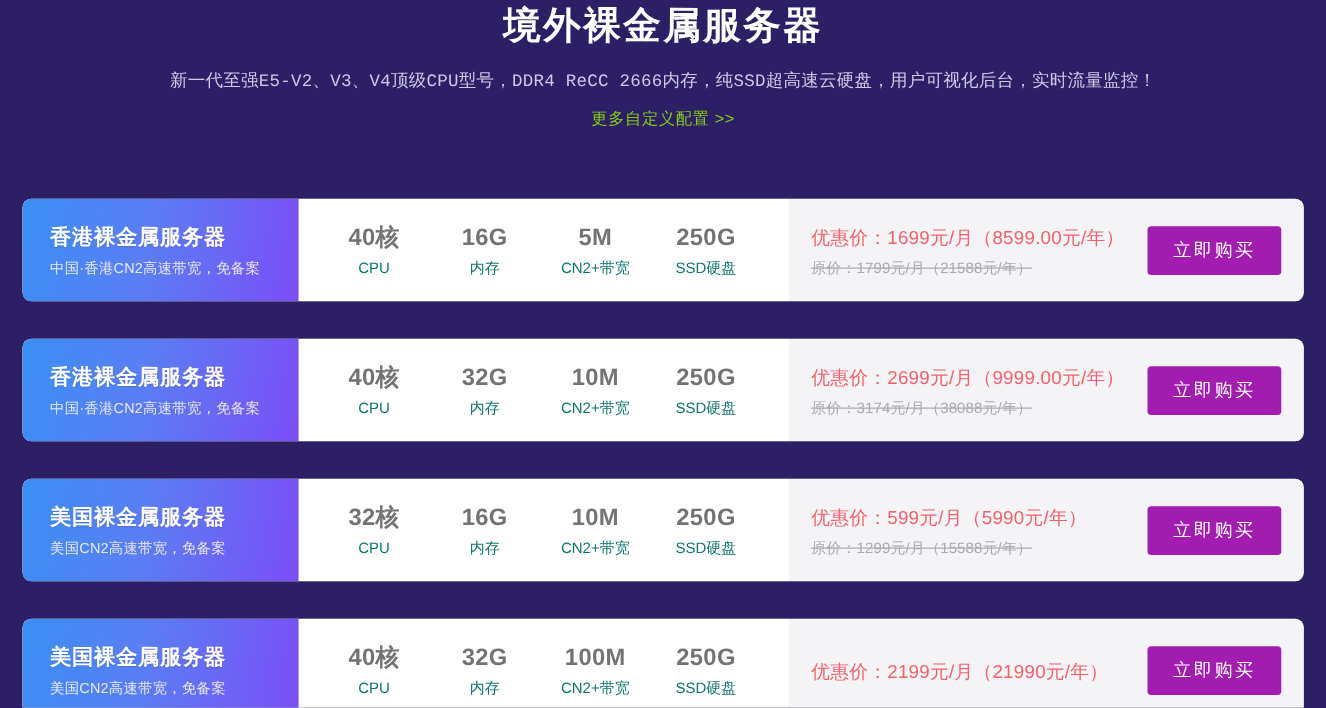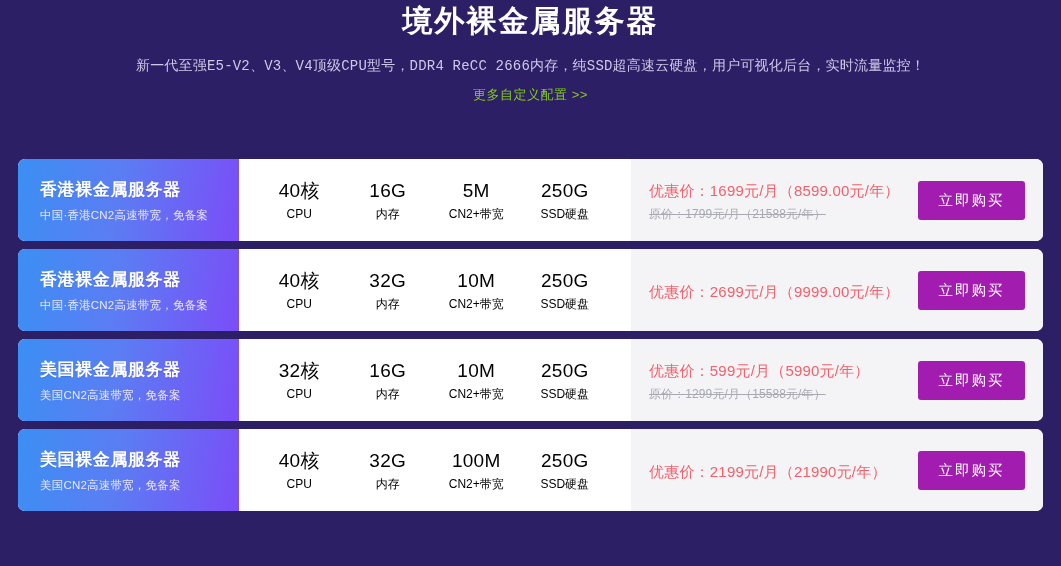--- a/index.html
+++ b/index.html
@@ -60,21 +60,21 @@
     position: absolute;
     left: 18px;
     top: 159px;
     width: 1025px;
   }
 
   .card {
     display: flex;
     align-items: stretch;
     height: 82px;
-    margin-bottom: 8px;
+    margin-bottom: 30px;
     background: #ffffff;
     border-radius: 7px;
     overflow: hidden;
   }
 
   .card-label {
     width: 221px;
     flex: 0 0 221px;
     display: flex;
     flex-direction: column;
@@ -109,29 +109,30 @@
     background: #ffffff;
   }
 
   .spec {
     text-align: center;
     min-width: 72px;
   }
 
   .spec .value {
     font-size: 19px;
-    color: #000000;
+    color: #737373;
     line-height: 26px;
     letter-spacing: 0.3px;
+    font-weight: bold;
   }
 
   .spec .label {
     margin-top: 2px;
     font-size: 12px;
-    color: #000000;
+    color: #0f766e;
     line-height: 17px;
   }
 
   .card-price {
     flex: 0 0 412px;
     width: 412px;
     display: flex;
     align-items: center;
     justify-content: space-between;
     padding: 0 18px 0 18px;
@@ -241,20 +242,21 @@
           <div class="label">CN2+带宽</div>
         </div>
         <div class="spec">
           <div class="value">250G</div>
           <div class="label">SSD硬盘</div>
         </div>
       </div>
       <div class="card-price">
         <div class="price-block">
           <div class="price-now">优惠价：2699元/月（9999.00元/年）</div>
+          <div class="price-old">原价：3174元/月（38088元/年）</div>
         </div>
         <button class="buy-btn">立即购买</button>
       </div>
     </div>
 
     <div class="card">
       <div class="card-label">
         <div class="name">美国裸金属服务器</div>
         <div class="desc">美国CN2高速带宽，免备案</div>
       </div>

